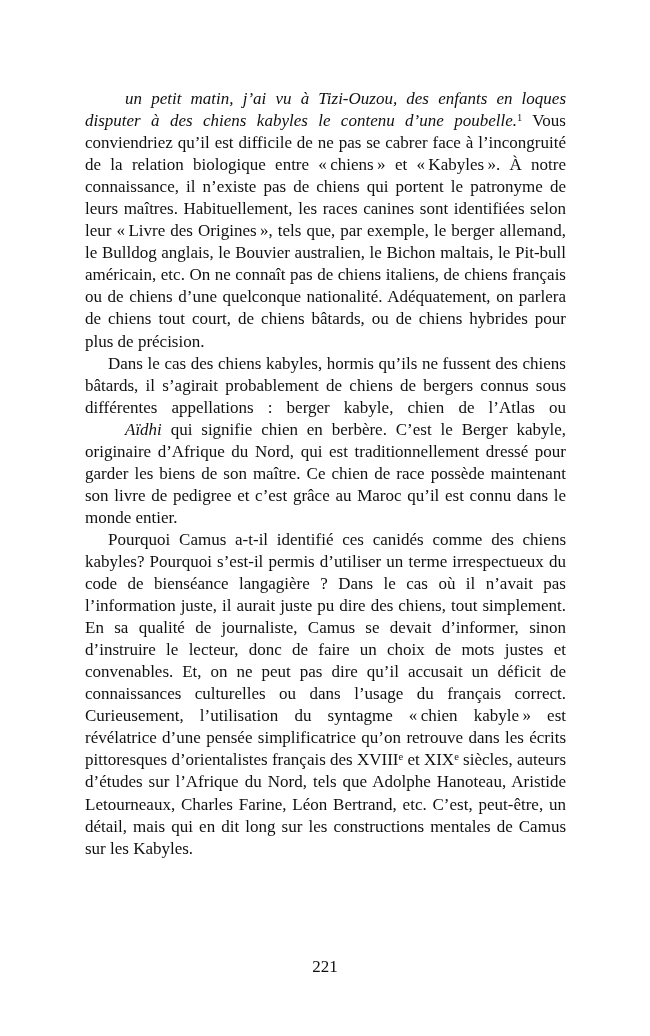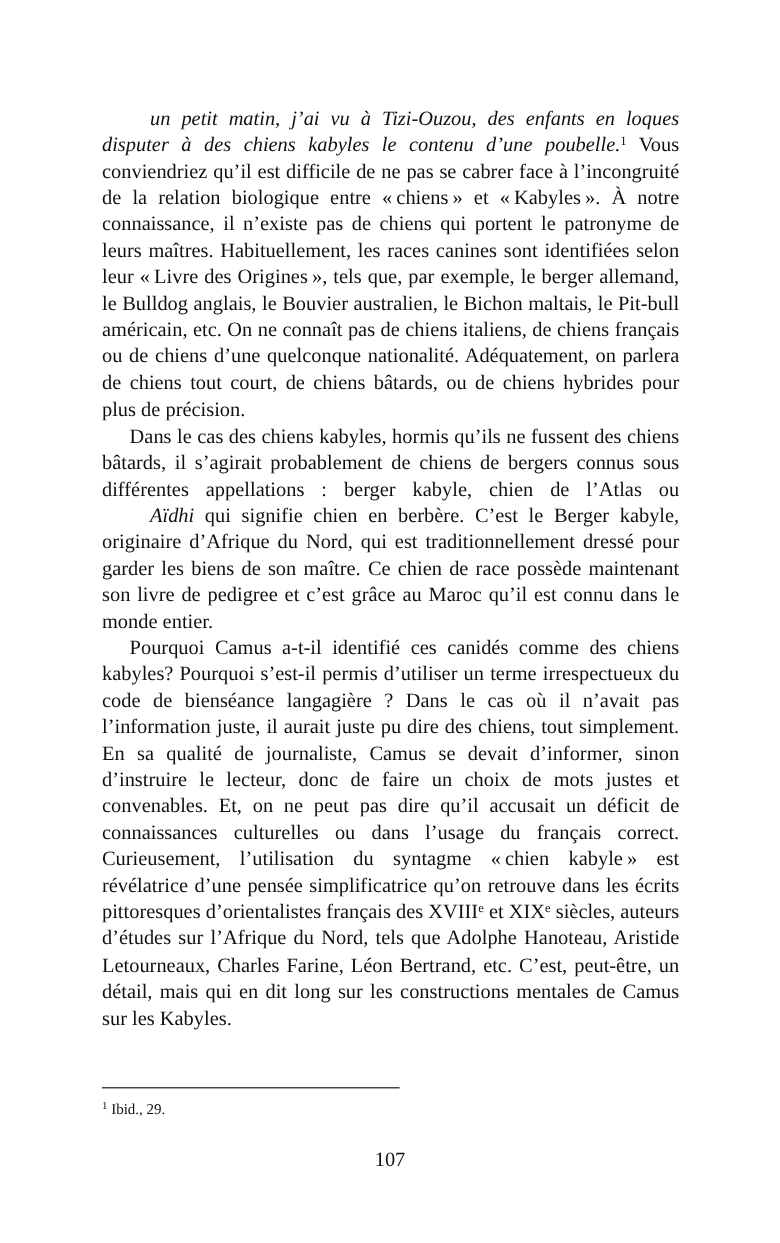--- a/index.html
+++ b/index.html
@@ -97,20 +97,16 @@
   <div class="textblock">
 
     <p class="para cont"><span class="ital">un petit matin, j’ai vu à Tizi-Ouzou, des enfants en loques disputer à des chiens kabyles le contenu d’une poubelle.</span><sup>1</sup><span> Vous conviendriez qu’il est difficile de ne pas se cabrer face à l’incongruité de la relation biologique entre « chiens » et « Kabyles ». À notre connaissance, il n’existe pas de chiens qui portent le patronyme de leurs maîtres. Habituellement, les races canines sont identifiées selon leur « Livre des Origines », tels que, par exemple, le berger allemand, le Bulldog anglais, le Bouvier australien, le Bichon maltais, le Pit-bull  américain, etc. On ne connaît pas de chiens italiens, de chiens français ou de chiens d’une quelconque nationalité. Adéquatement, on parlera de chiens tout court, de chiens bâtards, ou de chiens hybrides pour plus de précision.</span></p>
 
     <p class="para indent"><span>Dans le cas des chiens kabyles, hormis qu’ils ne fussent des chiens bâtards, il s’agirait probablement de chiens de bergers connus sous différentes appellations : berger kabyle, chien de l’Atlas ou </span><span class="ital">Aïdhi</span><span> qui signifie chien en berbère. C’est le Berger kabyle, originaire d’Afrique du Nord, qui est traditionnellement dressé pour garder les biens de son maître. Ce chien de race possède maintenant son livre de pedigree et c’est grâce au Maroc qu’il est connu dans le monde entier.</span></p>
 
     <p class="para indent"><span>Pourquoi Camus a-t-il identifié ces canidés comme des chiens kabyles? Pourquoi s’est-il permis d’utiliser un terme irrespectueux du code de bienséance langagière ? Dans le cas où il n’avait pas l’information juste, il aurait juste pu dire des chiens, tout simplement. En sa qualité de journaliste, Camus se devait d’informer, sinon d’instruire le lecteur, donc de faire un choix de mots justes et convenables. Et, on ne peut pas dire qu’il accusait un déficit de connaissances culturelles ou dans l’usage du français correct. Curieusement, l’utilisation du syntagme « chien kabyle » est révélatrice d’une pensée simplificatrice qu’on retrouve dans les écrits pittoresques d’orientalistes français des XVIII</span><sup>e</sup><span> et XIX</span><sup>e</sup><span> siècles, auteurs d’études sur l’Afrique du Nord, tels que Adolphe Hanoteau, Aristide Letourneaux, Charles Farine, Léon Bertrand, etc. C’est, peut-être, un détail, mais qui en dit long sur les constructions mentales de Camus sur les Kabyles.</span></p>
 
   </div>
 
-  <div class="footnote-zone">
-    <div class="footnote-rule"></div>
-    <p class="footnote"><sup>1</sup><span> Ibid., 29.</span></p>
-  </div>
 
-  <div class="folio">107</div>
+  <div class="folio">221</div>
 
 </div>
 
 </body></html>

